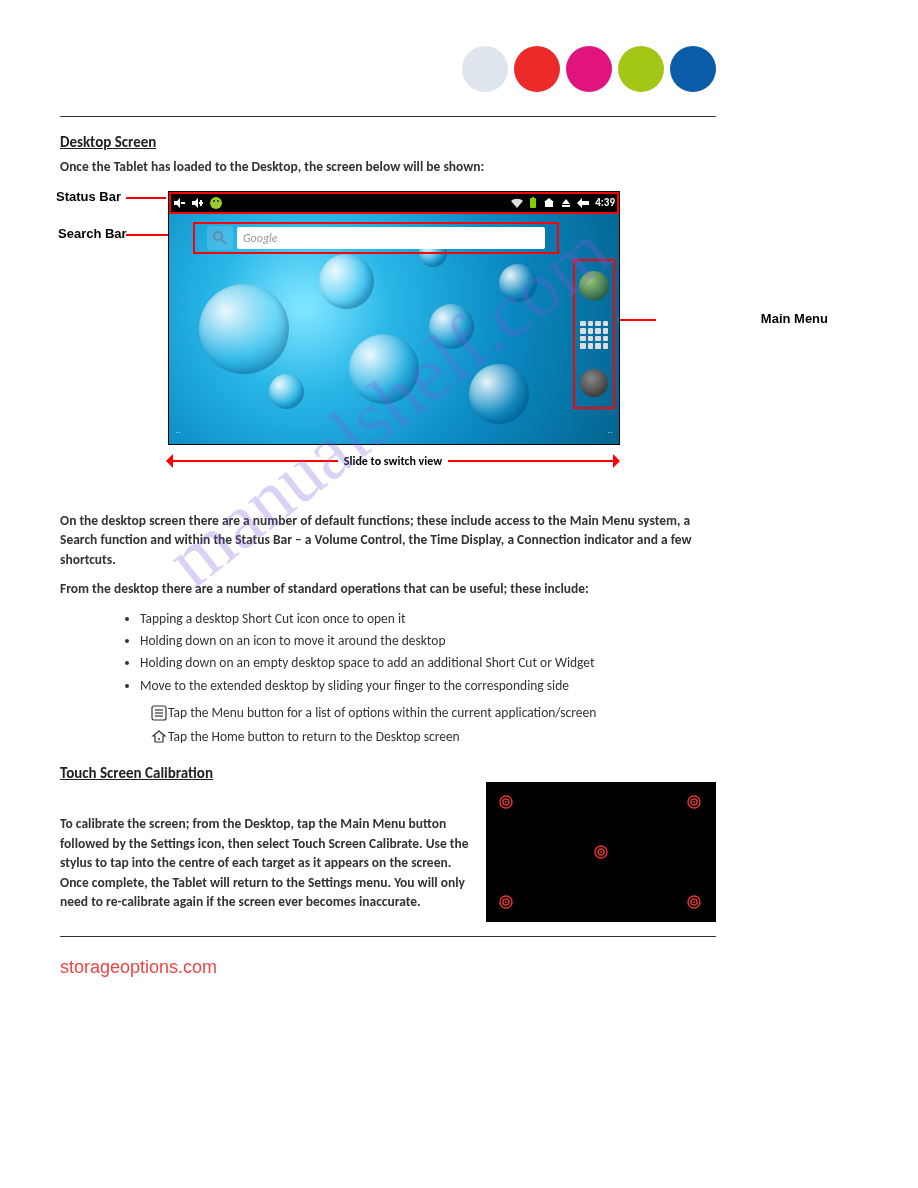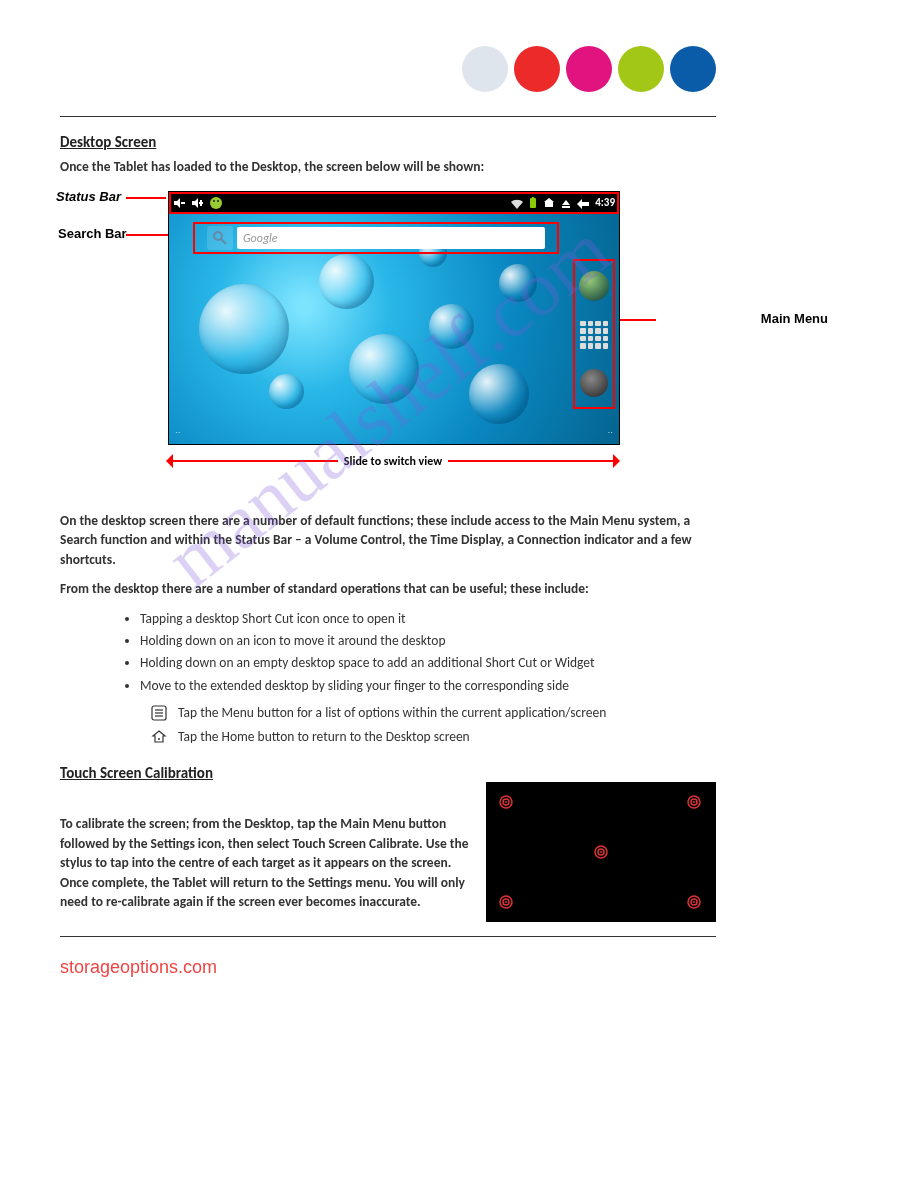--- a/index.html
+++ b/index.html
@@ -54,21 +54,21 @@
     margin: 14px auto 0 auto;
   }
   .label {
     position: absolute;
     font-family: "Segoe UI", Arial, sans-serif;
     font-weight: bold;
     font-size: 13px;
     color: #000;
     white-space: nowrap;
   }
-  .label.status { left: -12px; top: -2px; font-style: italic; }
+  .label.status { left: -12px; top: -2px; }
   .label.search { left: -10px; top: 35px; }
   .label.mainmenu { right: -120px; top: 120px; }
   .red-arrow-h {
     position: absolute;
     height: 2px;
     background: #f00;
   }
   .tablet {
     position: relative;
     width: 450px;
@@ -81,21 +81,21 @@
     background: #000;
     border: 2px solid #f00;
     box-sizing: border-box;
     display: flex;
     align-items: center;
     padding: 0 2px;
     color: #fff;
     font-size: 11px;
   }
   .sb-left { display: flex; gap: 4px; align-items: center; }
-  .sb-right { margin-left: auto; display: flex; gap: 6px; align-items: flex-end; }
+  .sb-right { margin-left: auto; display: flex; gap: 6px; align-items: center; }
   .sb-ico { display: inline-flex; align-items: center; justify-content: center; }
   .wallpaper {
     position: relative;
     height: 230px;
     background: radial-gradient(circle at 30% 40%, #7de4ff 2%, #29b7e8 25%, #0a88c2 60%, #04648f 100%);
     overflow: hidden;
   }
   .bubble {
     position: absolute;
     border-radius: 50%;
@@ -199,21 +199,20 @@
   }
   .bullets {
     margin: 8px 0 8px 40px;
     font-size: 13.5px;
     line-height: 1.5;
   }
   .bullets li { margin-bottom: 2px; }
   .item-row {
     display: flex;
     align-items: center;
-    gap: 10px;
     margin: 6px 0 6px 90px;
     font-size: 13.5px;
   }
   .item-icon {
     width: 18px; height: 18px; flex: 0 0 18px;
     display:flex; align-items:center; justify-content:center;
   }
   .two-col {
     display: flex;
     gap: 4px;

